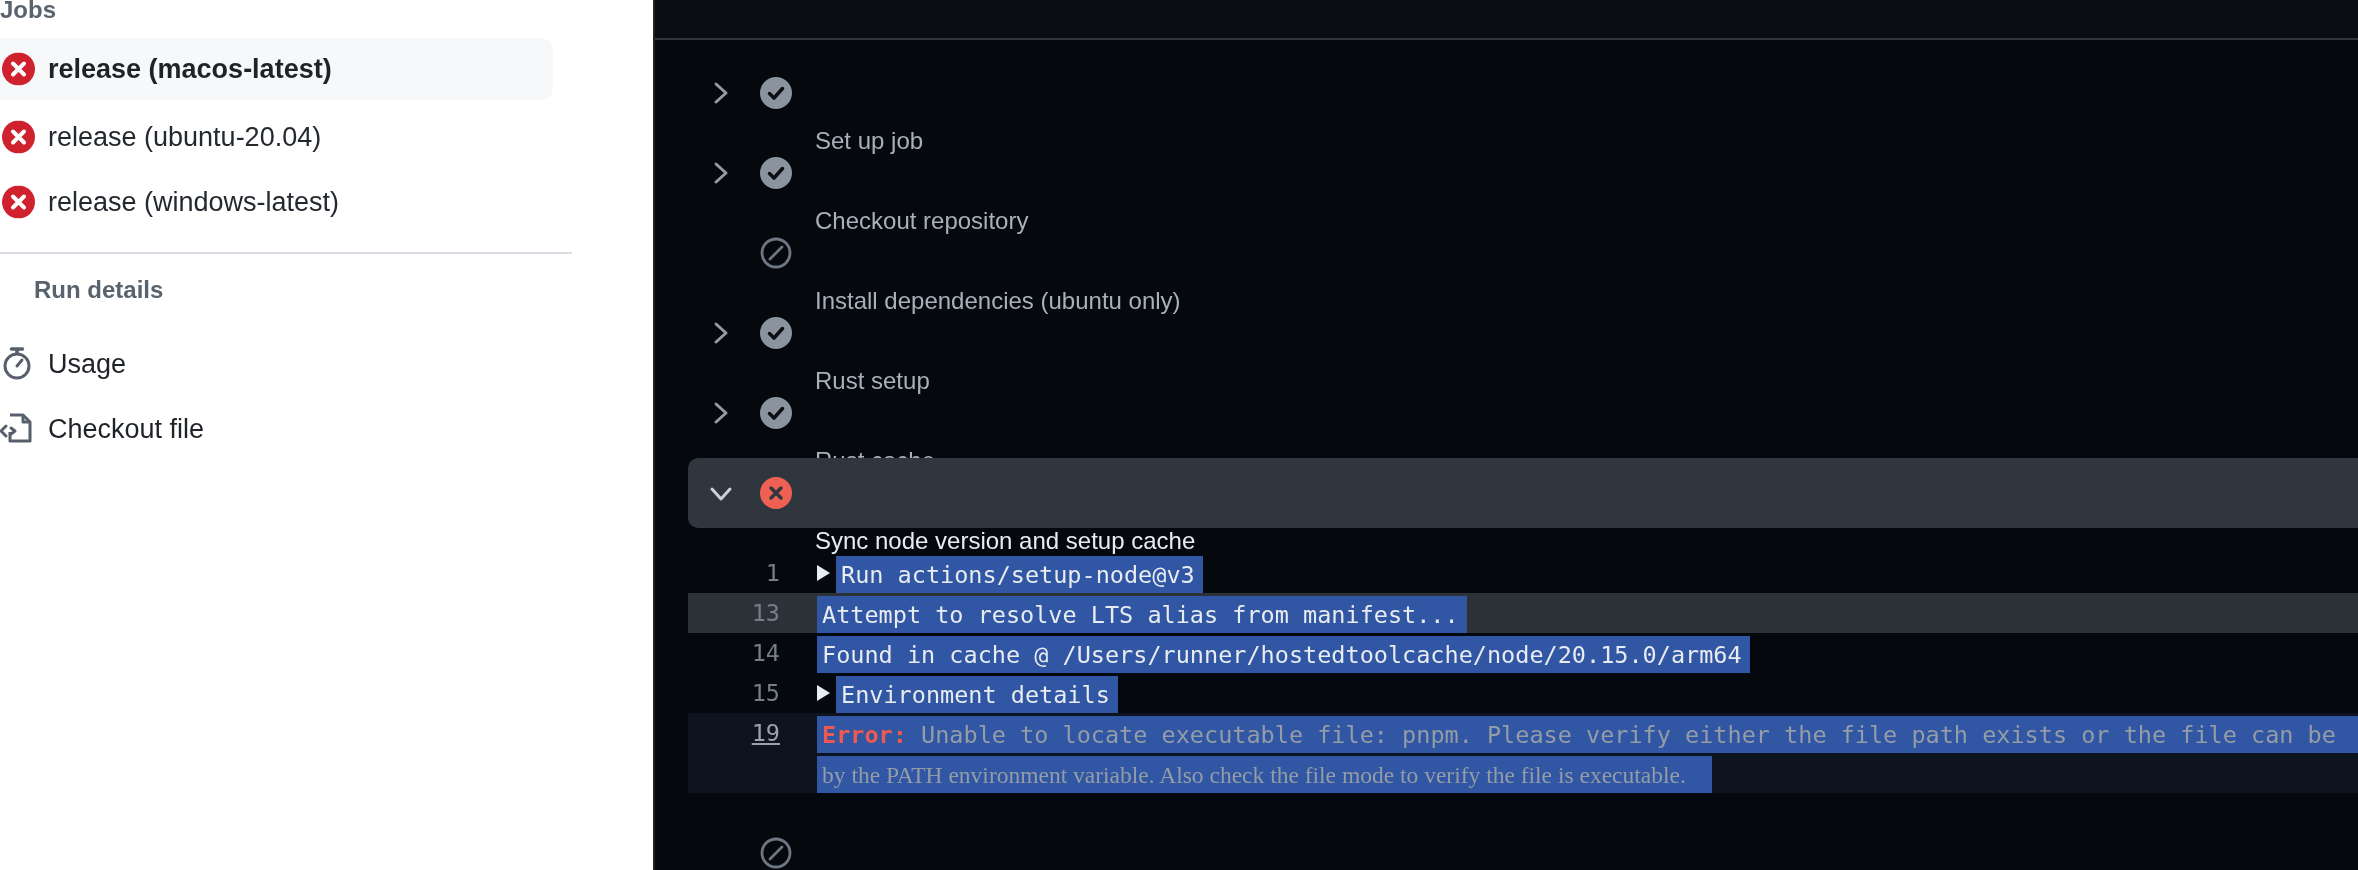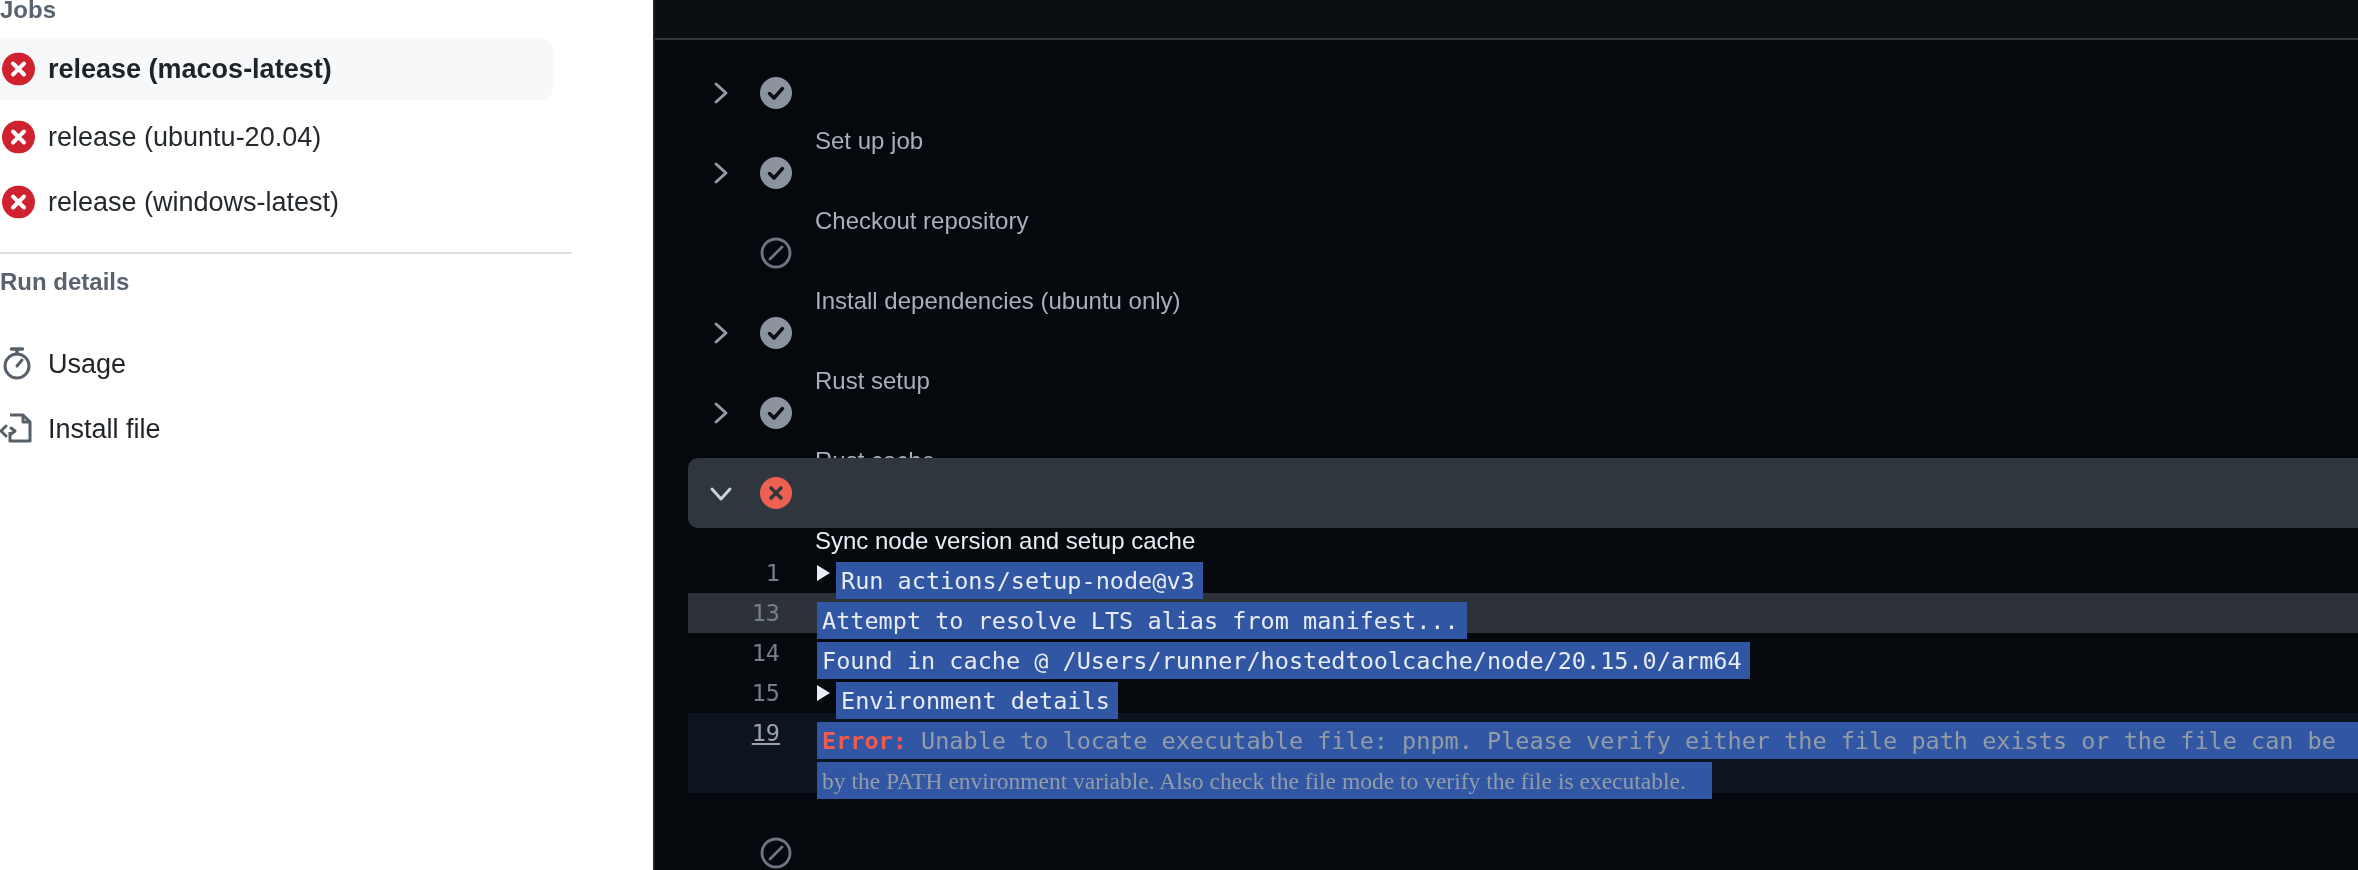--- a/index.html
+++ b/index.html
@@ -45,21 +45,21 @@
   
   .log { position:absolute; left:33px; top:553px; width:1672px; height:240px;
          font-family:"DejaVu Sans Mono", monospace; font-size:23.5px; }
   .log-row { position:absolute; left:0; width:1672px; height:40px; line-height:40px; white-space:nowrap; }
   .row-band { position:absolute; left:0; width:1672px; height:40px; background:#2d3239; }
   .error-block { position:absolute; left:0; top:160px; width:1672px; height:80px; background:#0e1320; }
   .lnum { position:absolute; left:0; top:0; width:92px; text-align:right;
           color:#767e88; line-height:40px; }
   .lnum.link { color:#9aa2ac; text-decoration:underline; cursor:pointer; }
   .ltext { position:absolute; left:129px; top:0; line-height:40px; color:#e8ebf0; }
-  .sel { display:inline-block; height:37px; line-height:38px; vertical-align:top; margin-top:9px;
+  .sel { display:inline-block; height:37px; line-height:38px; vertical-align:top; margin-top:3px;
          background:#3056a4; padding:0 8px 0 5px; }
   .tri { display:inline-block; width:0; height:0; border-left:13px solid #e6edf3;
          border-top:8px solid transparent; border-bottom:8px solid transparent;
          margin-right:6px; vertical-align:middle; position:relative; top:-2px; }
   .err-label { color:#f0594f; font-weight:bold; }
   .err-text { color:#949ca6; }
   .fill { width:1543px; overflow:hidden; }
 </style>
 </head>
 <body>
@@ -89,40 +89,40 @@
     <div class="job-row" style="top:171px;">
       <svg class="job-icon" viewBox="0 0 33 33">
         <circle cx="16.5" cy="16.5" r="16.5" fill="#cf222e"></circle>
         <path d="M11 11 L22 22 M22 11 L11 22" stroke="#ffffff" stroke-width="4" stroke-linecap="round"></path>
       </svg>
       <span class="job-label">release (windows-latest)</span>
     </div>
 
     <div class="side-divider"></div>
 
-    <div class="side-header" style="top:268px;">Run details</div>
+    <div class="side-header" style="top:276px;margin-left:34px;">Run details</div>
 
     <div class="detail-row" style="top:336px;">
       <svg class="detail-icon" viewBox="0 0 36 36">
         <circle cx="17" cy="20" r="12" fill="none" stroke="#57606a" stroke-width="3"></circle>
         <line x1="17" y1="8" x2="17" y2="3.5" stroke="#57606a" stroke-width="3.5"></line>
         <line x1="11.5" y1="3" x2="22.5" y2="3" stroke="#57606a" stroke-width="3.5" stroke-linecap="round"></line>
         <line x1="17" y1="20" x2="22" y2="14" stroke="#57606a" stroke-width="3" stroke-linecap="round"></line>
       </svg>
       <span class="detail-label">Usage</span>
     </div>
 
     <div class="detail-row" style="top:401px;">
       <svg class="detail-icon" viewBox="0 0 36 36">
         <path d="M10 4 h13 l7 7 v19 h-20 v-9" fill="none" stroke="#57606a" stroke-width="3" stroke-linejoin="round"></path>
         <path d="M23 4 v7 h7" fill="none" stroke="#57606a" stroke-width="3" stroke-linejoin="round"></path>
         <path d="M6 15 l-5 5 5 5" fill="none" stroke="#57606a" stroke-width="3" stroke-linejoin="round" stroke-linecap="round"></path>
         <path d="M11 17 l4 3 -4 3" fill="none" stroke="#57606a" stroke-width="3" stroke-linejoin="round" stroke-linecap="round"></path>
       </svg>
-      <span class="detail-label">Install file</span>
+      <span class="detail-label">Checkout file</span>
     </div>
   </div>
 
   <div class="panel">
     <div class="panel-topbar"></div>
 
     <div class="step-row" style="top:61px;">
       <svg class="step-chevron" viewBox="0 0 26 26">
         <path d="M8 4 l10 9 -10 9" fill="none" stroke="#959ca6" stroke-width="3" stroke-linecap="round" stroke-linejoin="round"></path>
       </svg>

